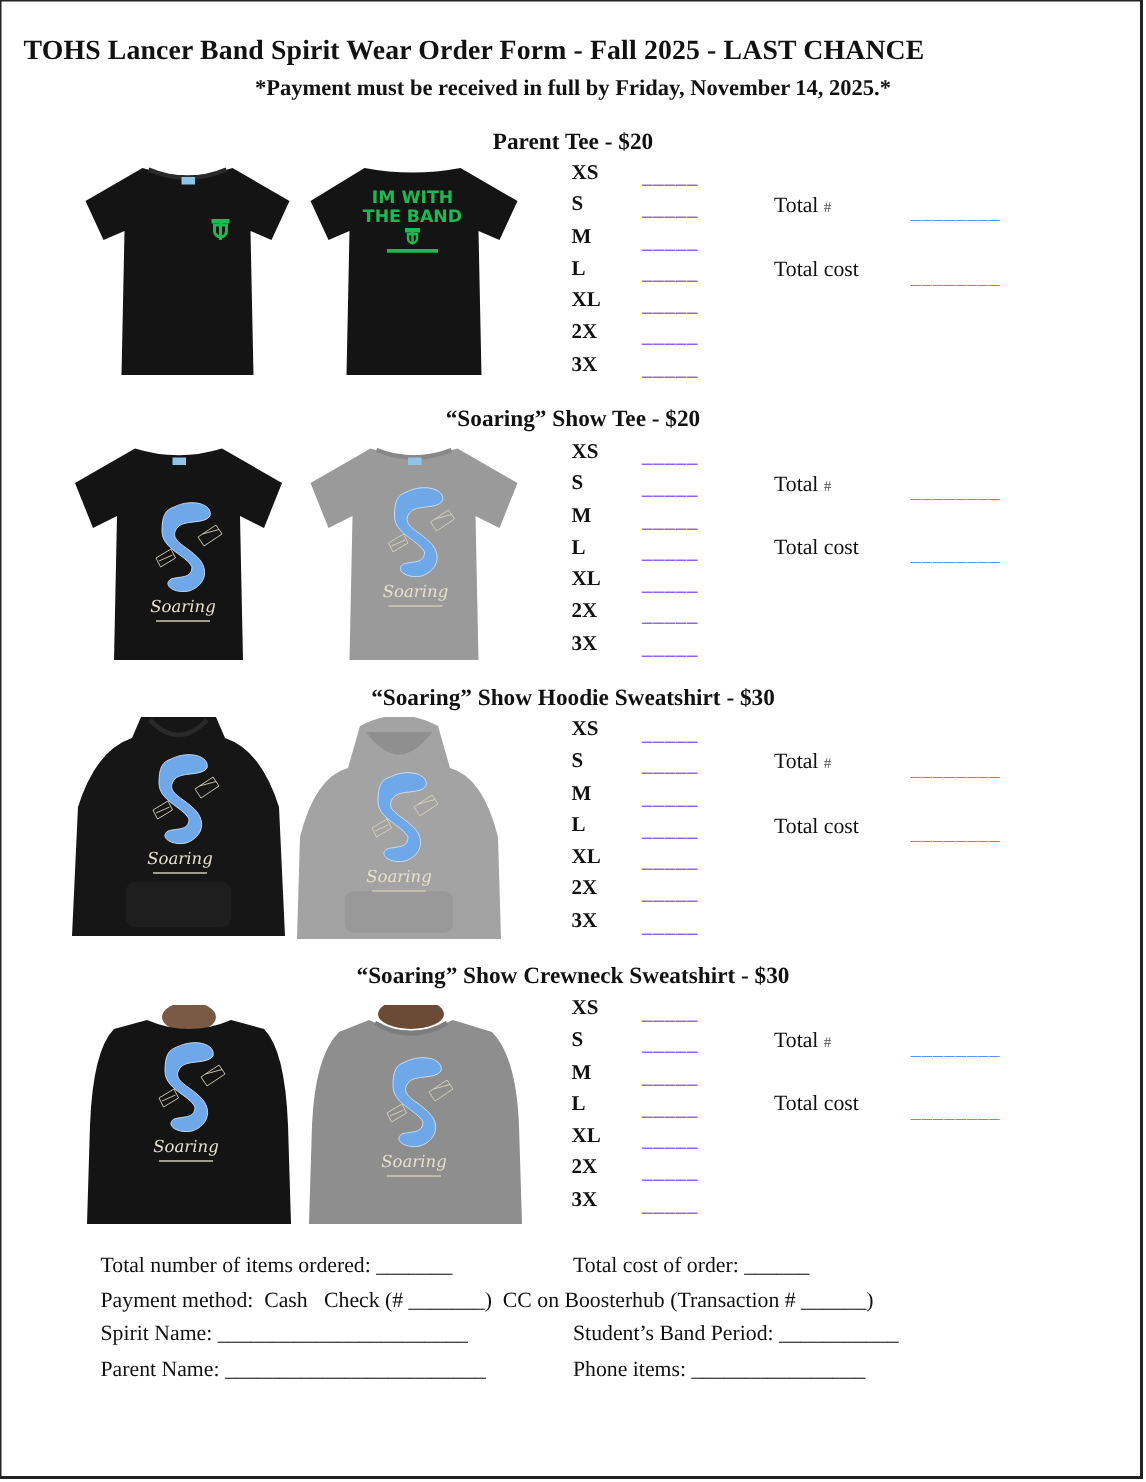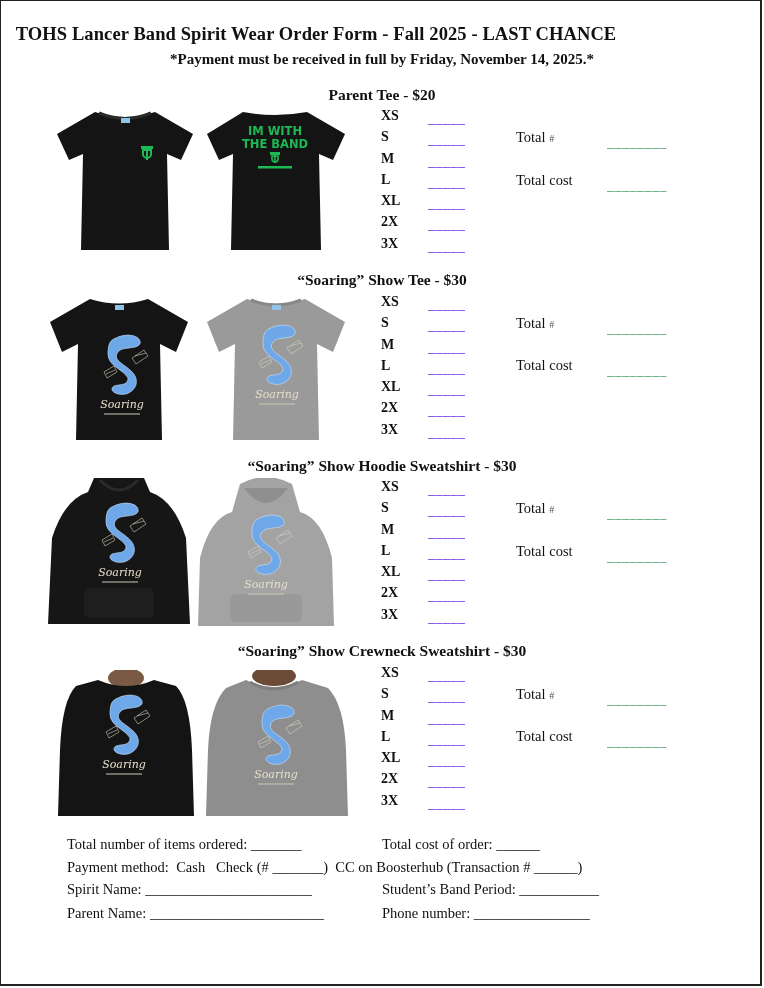--- a/index.html
+++ b/index.html
@@ -7,21 +7,21 @@
   .page { position:absolute; left:0; top:0; width:762px; height:986px; border:1px solid #222; border-right-width:2px; border-bottom-width:2px; box-sizing:border-box; }
   .title { position:absolute; left:0; width:632px; top:24px; text-align:center; font-family:"Liberation Serif", serif; font-weight:bold; font-size:18.5px; letter-spacing:0.1px; }
   .subtitle { position:absolute; left:0; width:764px; top:51px; text-align:center; font-family:"Liberation Serif", serif; font-weight:bold; font-size:15px; }
   .sec-title { position:absolute; left:0; width:764px; text-align:center; font-family:"Liberation Serif", serif; font-weight:bold; font-size:15.5px; }
   .sizes { position:absolute; left:381px; width:110px; }
   .size-row { height:21.3px; position:relative; font-family:"Liberation Serif", serif; font-weight:bold; font-size:14px; }
   .size-label { position:absolute; left:0; top:0; }
   .size-blank { position:absolute; left:47px; top:3px; letter-spacing:0.5px; font-weight:normal; color:#6d28d9; }
   .tot-label { position:absolute; left:516px; font-family:"Liberation Serif", serif; font-size:14.5px; }
   .tot-label .hash { font-size:10px; color:#555; }
-  .tot-blank { position:absolute; left:607px; color:#15803d; font-size:14px; letter-spacing:0.5px; }
+  .tot-blank { position:absolute; left:607px; color:#3b82f6; font-size:14px; letter-spacing:0.5px; }
   .garment { position:absolute; }
   .footer-line { position:absolute; font-family:"Liberation Serif", serif; font-size:14.5px; white-space:pre; }
 </style>
 </head>
 <body>
 
 <div class="page"></div>
 
 <div class="title">TOHS Lancer Band Spirit Wear Order Form - Fall 2025 - LAST CHANCE</div>
 <div class="subtitle">*Payment must be received in full by Friday, November 14, 2025.*</div>
@@ -93,21 +93,21 @@
   <div class="size-row">
       <span class="size-label">3X</span>
       <span class="size-blank">_____</span>
     </div>
 </div>
 <div class="tot-label" style="top:129px;"><span>Total</span> <span class="hash">#</span></div>
 <div class="tot-blank" style="top:132px;">________</div>
 <div class="tot-label" style="top:172px;">Total cost</div>
 <div class="tot-blank" style="top:175px;">________</div>
 
-<div class="sec-title" style="top:271px;">“Soaring” Show Tee - $30</div>
+<div class="sec-title" style="top:271px;">“Soaring” Show Tee - $20</div>
 <svg class="garment" style="left:46px;top:296px;" width="146" height="146">
   <path d="M44,3 Q73,12 102,3 L142,26 L130,56 L114,48 L116,144 L30,144 L32,48 L16,56 L4,26 Z" fill="#141414"></path>
   <rect x="69" y="9" width="9" height="5" fill="#8fc3e8"></rect>
   <use href="#soaring-design" x="76" y="72"></use>
 </svg>
 <svg class="garment" style="left:203px;top:296px;" width="146" height="146">
   <path d="M44,3 Q73,12 102,3 L142,26 L130,56 L114,48 L116,144 L30,144 L32,48 L16,56 L4,26 Z" fill="#9a9a9a"></path>
   <path d="M48,4 Q73,14 98,4" stroke="#888" stroke-width="3" fill="none"></path>
   <rect x="69" y="9" width="9" height="5" fill="#8fc3e8"></rect>
   <use href="#soaring-design" x="74" y="62"></use>
@@ -244,13 +244,13 @@
 <div class="tot-blank" style="top:689px;">________</div>
 <div class="tot-label" style="top:728px;">Total cost</div>
 <div class="tot-blank" style="top:731px;">________</div>
 
 <div class="footer-line" style="left:67px;top:836px;">Total number of items ordered: _______</div>
 <div class="footer-line" style="left:382px;top:836px;">Total cost of order: ______</div>
 <div class="footer-line" style="left:67px;top:859px;">Payment method:  Cash   Check (# _______)  CC on Boosterhub (Transaction # ______)</div>
 <div class="footer-line" style="left:67px;top:881px;">Spirit Name: _______________________</div>
 <div class="footer-line" style="left:382px;top:881px;">Student’s Band Period: ___________</div>
 <div class="footer-line" style="left:67px;top:905px;">Parent Name: ________________________</div>
-<div class="footer-line" style="left:382px;top:905px;">Phone number: ________________</div>
+<div class="footer-line" style="left:382px;top:905px;">Phone items: ________________</div>
 
 </body></html>

